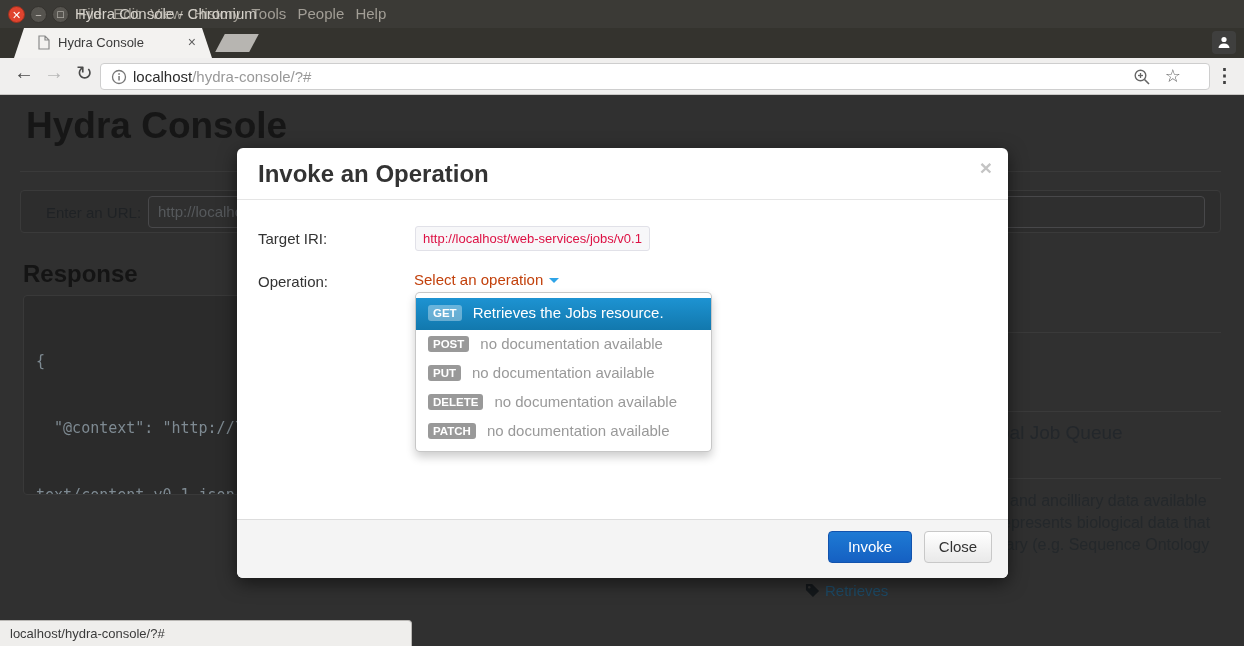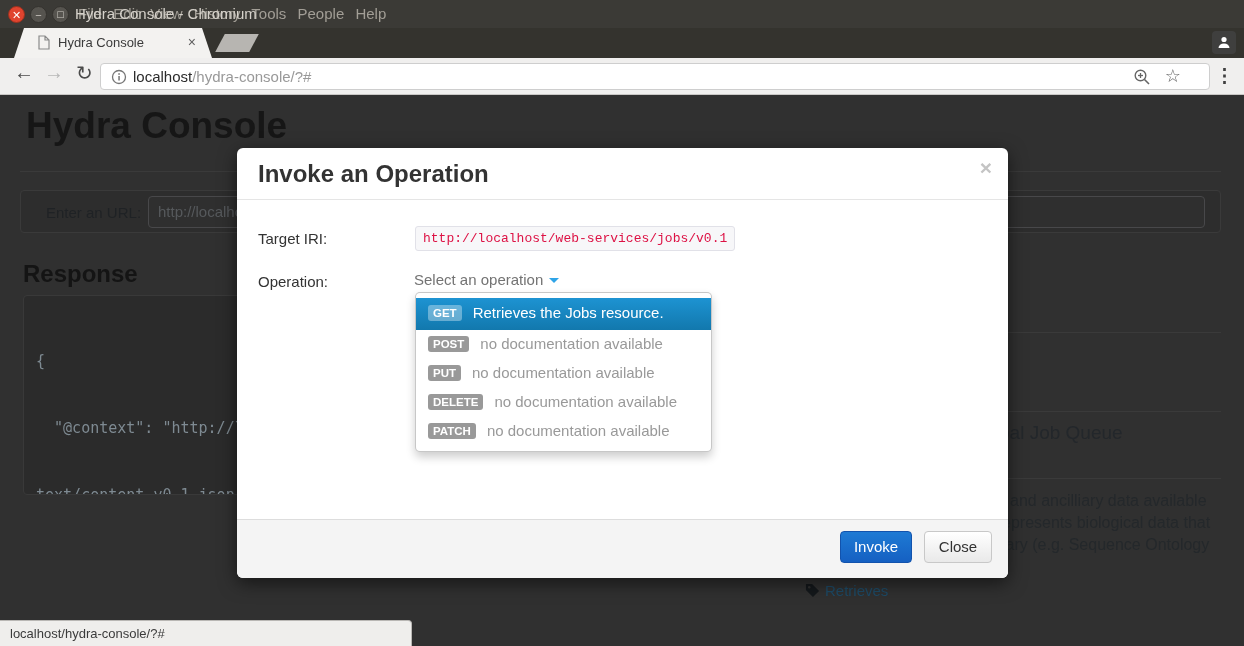--- a/index.html
+++ b/index.html
@@ -65,36 +65,36 @@
   .doc-ops { position:absolute; left:805px; top:487px; font-size:15px; color:#1d4a66; }
   .doc-ops svg { vertical-align:-2px; margin-right:5px; }
 
   
   .modal { position:absolute; left:237px; top:148px; width:771px; height:430px; background:#fff;
            border-radius:6px; box-shadow:0 5px 18px rgba(0,0,0,.55); }
   .modal-header { position:absolute; left:0; top:0; width:100%; height:52px; border-bottom:1px solid #e5e5e5;padding-left:16px; }
   .modal-title { position:absolute; left:21px; top:12px; font-size:24px; font-weight:bold; color:#333; }
   .modal-x { position:absolute; right:16px; top:8px; font-size:21px; font-weight:bold; color:#c4c4c4; }
   .row-label { position:absolute; left:21px; font-size:15px; color:#333; }
-  .iri-code { position:absolute; left:178px; top:78px; font-family:Liberation Mono, monospace;
+  .iri-code { position:absolute; left:178px; top:78px; font-family:Liberation Sans, sans-serif;
               font-size:13px; color:#d14; background:#f7f7f9; border:1px solid #e1e1e8; border-radius:3px; padding:4px 7px; }
-  .op-toggle { position:absolute; left:177px; top:123px; font-size:15px; color:#737373; }
+  .op-toggle { position:absolute; left:177px; top:123px; font-size:15px; color:#c2410c; }
   .caret { display:inline-block; margin-left:6px; vertical-align:2px; width:0; height:0;
            border-left:5px solid transparent; border-right:5px solid transparent; border-top:5px solid #2fa4e7; }
   .dropdown { position:absolute; left:178px; top:144px; width:297px; background:#fff;
               border:1px solid rgba(0,0,0,.22); border-radius:5px; box-shadow:0 5px 10px rgba(0,0,0,.2); padding:5px 0; }
   .dd-item { position:relative; padding:5px 12px; height:29px; font-size:15px; color:#999; white-space:nowrap; }
   .dd-item.active { height:32px; padding-top:6px; background:linear-gradient(#1d93d2,#1278ad); color:#fff; }
   .badge { display:inline-block; background:#999; color:#fff; font-size:11.5px; font-weight:bold;
            border-radius:3px; padding:2px 5px; margin-right:11px; vertical-align:1px; }
   .dd-item.active .badge { background:rgba(255,255,255,.35); }
   .modal-footer { position:absolute; left:0; top:371px; width:100%; height:59px; background:#f4f4f4;
                   border-top:1px solid #ddd; border-radius:0 0 6px 6px; }
   .btn { position:absolute; top:11px; height:32px; font-size:15px; border-radius:4px; text-align:center; line-height:30px; }
-  .btn-invoke { right:96px; width:72px; background:linear-gradient(#1e7ad4,#1560c2); border:1px solid #1253ad; color:#fff; }
+  .btn-invoke { right:96px; width:84px; background:linear-gradient(#1e7ad4,#1560c2); border:1px solid #1253ad; color:#fff; }
   .btn-close { right:16px; width:68px; background:linear-gradient(#fff,#e9e9e9); border:1px solid #c8c8c8; color:#333; }
 
   
   .statusbar { position:absolute; left:0; top:620px; width:412px; height:26px; background:#efeeec;
                border-top:1px solid #b9b7b4; border-right:1px solid #b9b7b4; border-radius:0 4px 0 0;
                font-size:13px; color:#3b3b3b; padding:5px 10px; }
 </style>
 </head>
 <body>
 

